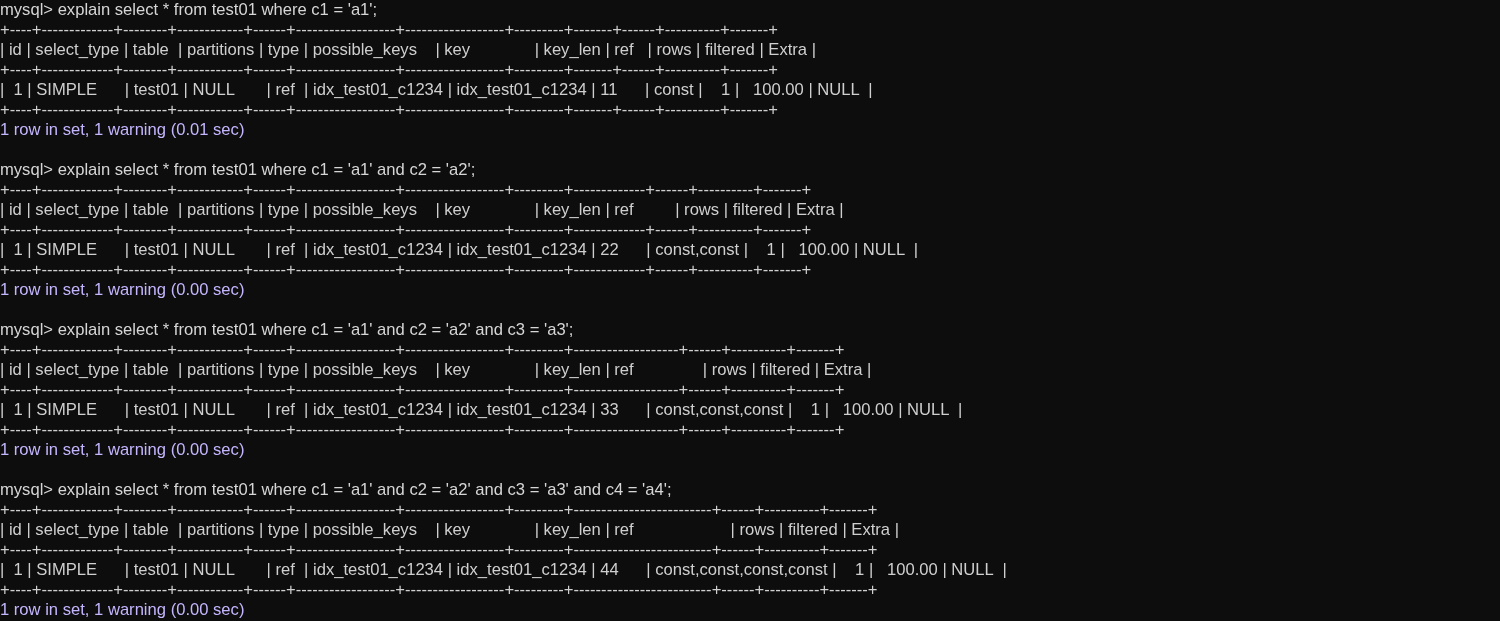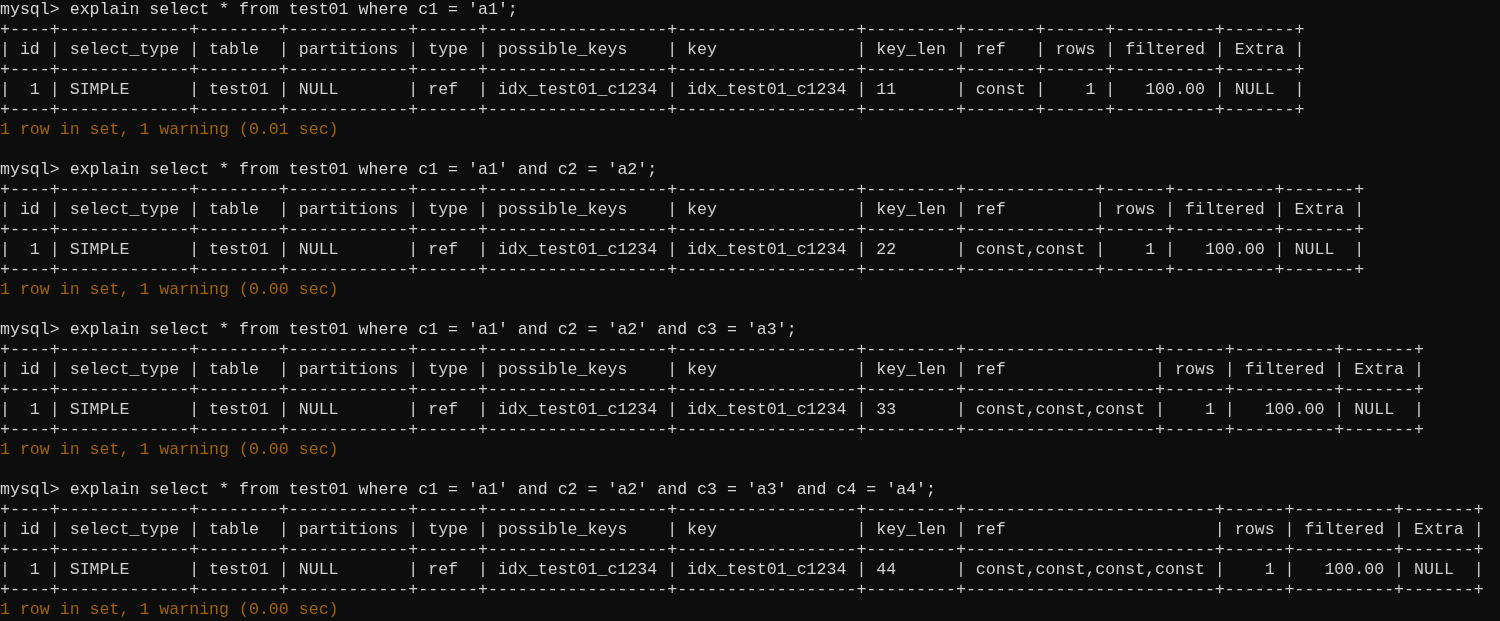--- a/index.html
+++ b/index.html
@@ -11,36 +11,36 @@
   body {
     width: 1500px;
     height: 621px;
     overflow: hidden;
   }
   #terminal {
     width: 1500px;
     height: 621px;
     background: #0d0d0d;
     color: #d6d6d6;
-    font-family: Liberation Mono, monospace;
+    font-family: Liberation Sans, sans-serif;
     font-size: 16.6px;
     line-height: 20px;
     letter-spacing: 0;
     padding: 0;
     box-sizing: border-box;
     white-space: pre;
     overflow: hidden;
     -webkit-font-smoothing: antialiased;
   }
   .line {
     height: 20px;
     white-space: pre;
     display: block;
   }
   .blank { height: 20px; display: block; }
   .prompt-line { color: #d6d6d6; }
   .rule-line { color: #cfcfcf; }
-  .status-line { color: #a16207; }
+  .status-line { color: #c4b5fd; }
 </style>
 </head>
 <body>
 
 <div id="terminal"><span class="line prompt-line">mysql&gt; explain select * from test01 where c1 = 'a1';</span><span class="line rule-line">+----+-------------+--------+------------+------+------------------+------------------+---------+-------+------+----------+-------+</span><span class="line rule-line">| id | select_type | table  | partitions | type | possible_keys    | key              | key_len | ref   | rows | filtered | Extra |</span><span class="line rule-line">+----+-------------+--------+------------+------+------------------+------------------+---------+-------+------+----------+-------+</span><span class="line rule-line">|  1 | SIMPLE      | test01 | NULL       | ref  | idx_test01_c1234 | idx_test01_c1234 | 11      | const |    1 |   100.00 | NULL  |</span><span class="line rule-line">+----+-------------+--------+------------+------+------------------+------------------+---------+-------+------+----------+-------+</span><span class="line status-line">1 row in set, 1 warning (0.01 sec)</span><span class="blank"> </span><span class="line prompt-line">mysql&gt; explain select * from test01 where c1 = 'a1' and c2 = 'a2';</span><span class="line rule-line">+----+-------------+--------+------------+------+------------------+------------------+---------+-------------+------+----------+-------+</span><span class="line rule-line">| id | select_type | table  | partitions | type | possible_keys    | key              | key_len | ref         | rows | filtered | Extra |</span><span class="line rule-line">+----+-------------+--------+------------+------+------------------+------------------+---------+-------------+------+----------+-------+</span><span class="line rule-line">|  1 | SIMPLE      | test01 | NULL       | ref  | idx_test01_c1234 | idx_test01_c1234 | 22      | const,const |    1 |   100.00 | NULL  |</span><span class="line rule-line">+----+-------------+--------+------------+------+------------------+------------------+---------+-------------+------+----------+-------+</span><span class="line status-line">1 row in set, 1 warning (0.00 sec)</span><span class="blank"> </span><span class="line prompt-line">mysql&gt; explain select * from test01 where c1 = 'a1' and c2 = 'a2' and c3 = 'a3';</span><span class="line rule-line">+----+-------------+--------+------------+------+------------------+------------------+---------+-------------------+------+----------+-------+</span><span class="line rule-line">| id | select_type | table  | partitions | type | possible_keys    | key              | key_len | ref               | rows | filtered | Extra |</span><span class="line rule-line">+----+-------------+--------+------------+------+------------------+------------------+---------+-------------------+------+----------+-------+</span><span class="line rule-line">|  1 | SIMPLE      | test01 | NULL       | ref  | idx_test01_c1234 | idx_test01_c1234 | 33      | const,const,const |    1 |   100.00 | NULL  |</span><span class="line rule-line">+----+-------------+--------+------------+------+------------------+------------------+---------+-------------------+------+----------+-------+</span><span class="line status-line">1 row in set, 1 warning (0.00 sec)</span><span class="blank"> </span><span class="line prompt-line">mysql&gt; explain select * from test01 where c1 = 'a1' and c2 = 'a2' and c3 = 'a3' and c4 = 'a4';</span><span class="line rule-line">+----+-------------+--------+------------+------+------------------+------------------+---------+-------------------------+------+----------+-------+</span><span class="line rule-line">| id | select_type | table  | partitions | type | possible_keys    | key              | key_len | ref                     | rows | filtered | Extra |</span><span class="line rule-line">+----+-------------+--------+------------+------+------------------+------------------+---------+-------------------------+------+----------+-------+</span><span class="line rule-line">|  1 | SIMPLE      | test01 | NULL       | ref  | idx_test01_c1234 | idx_test01_c1234 | 44      | const,const,const,const |    1 |   100.00 | NULL  |</span><span class="line rule-line">+----+-------------+--------+------------+------+------------------+------------------+---------+-------------------------+------+----------+-------+</span><span class="line status-line">1 row in set, 1 warning (0.00 sec)</span></div>
 
 </body></html>

